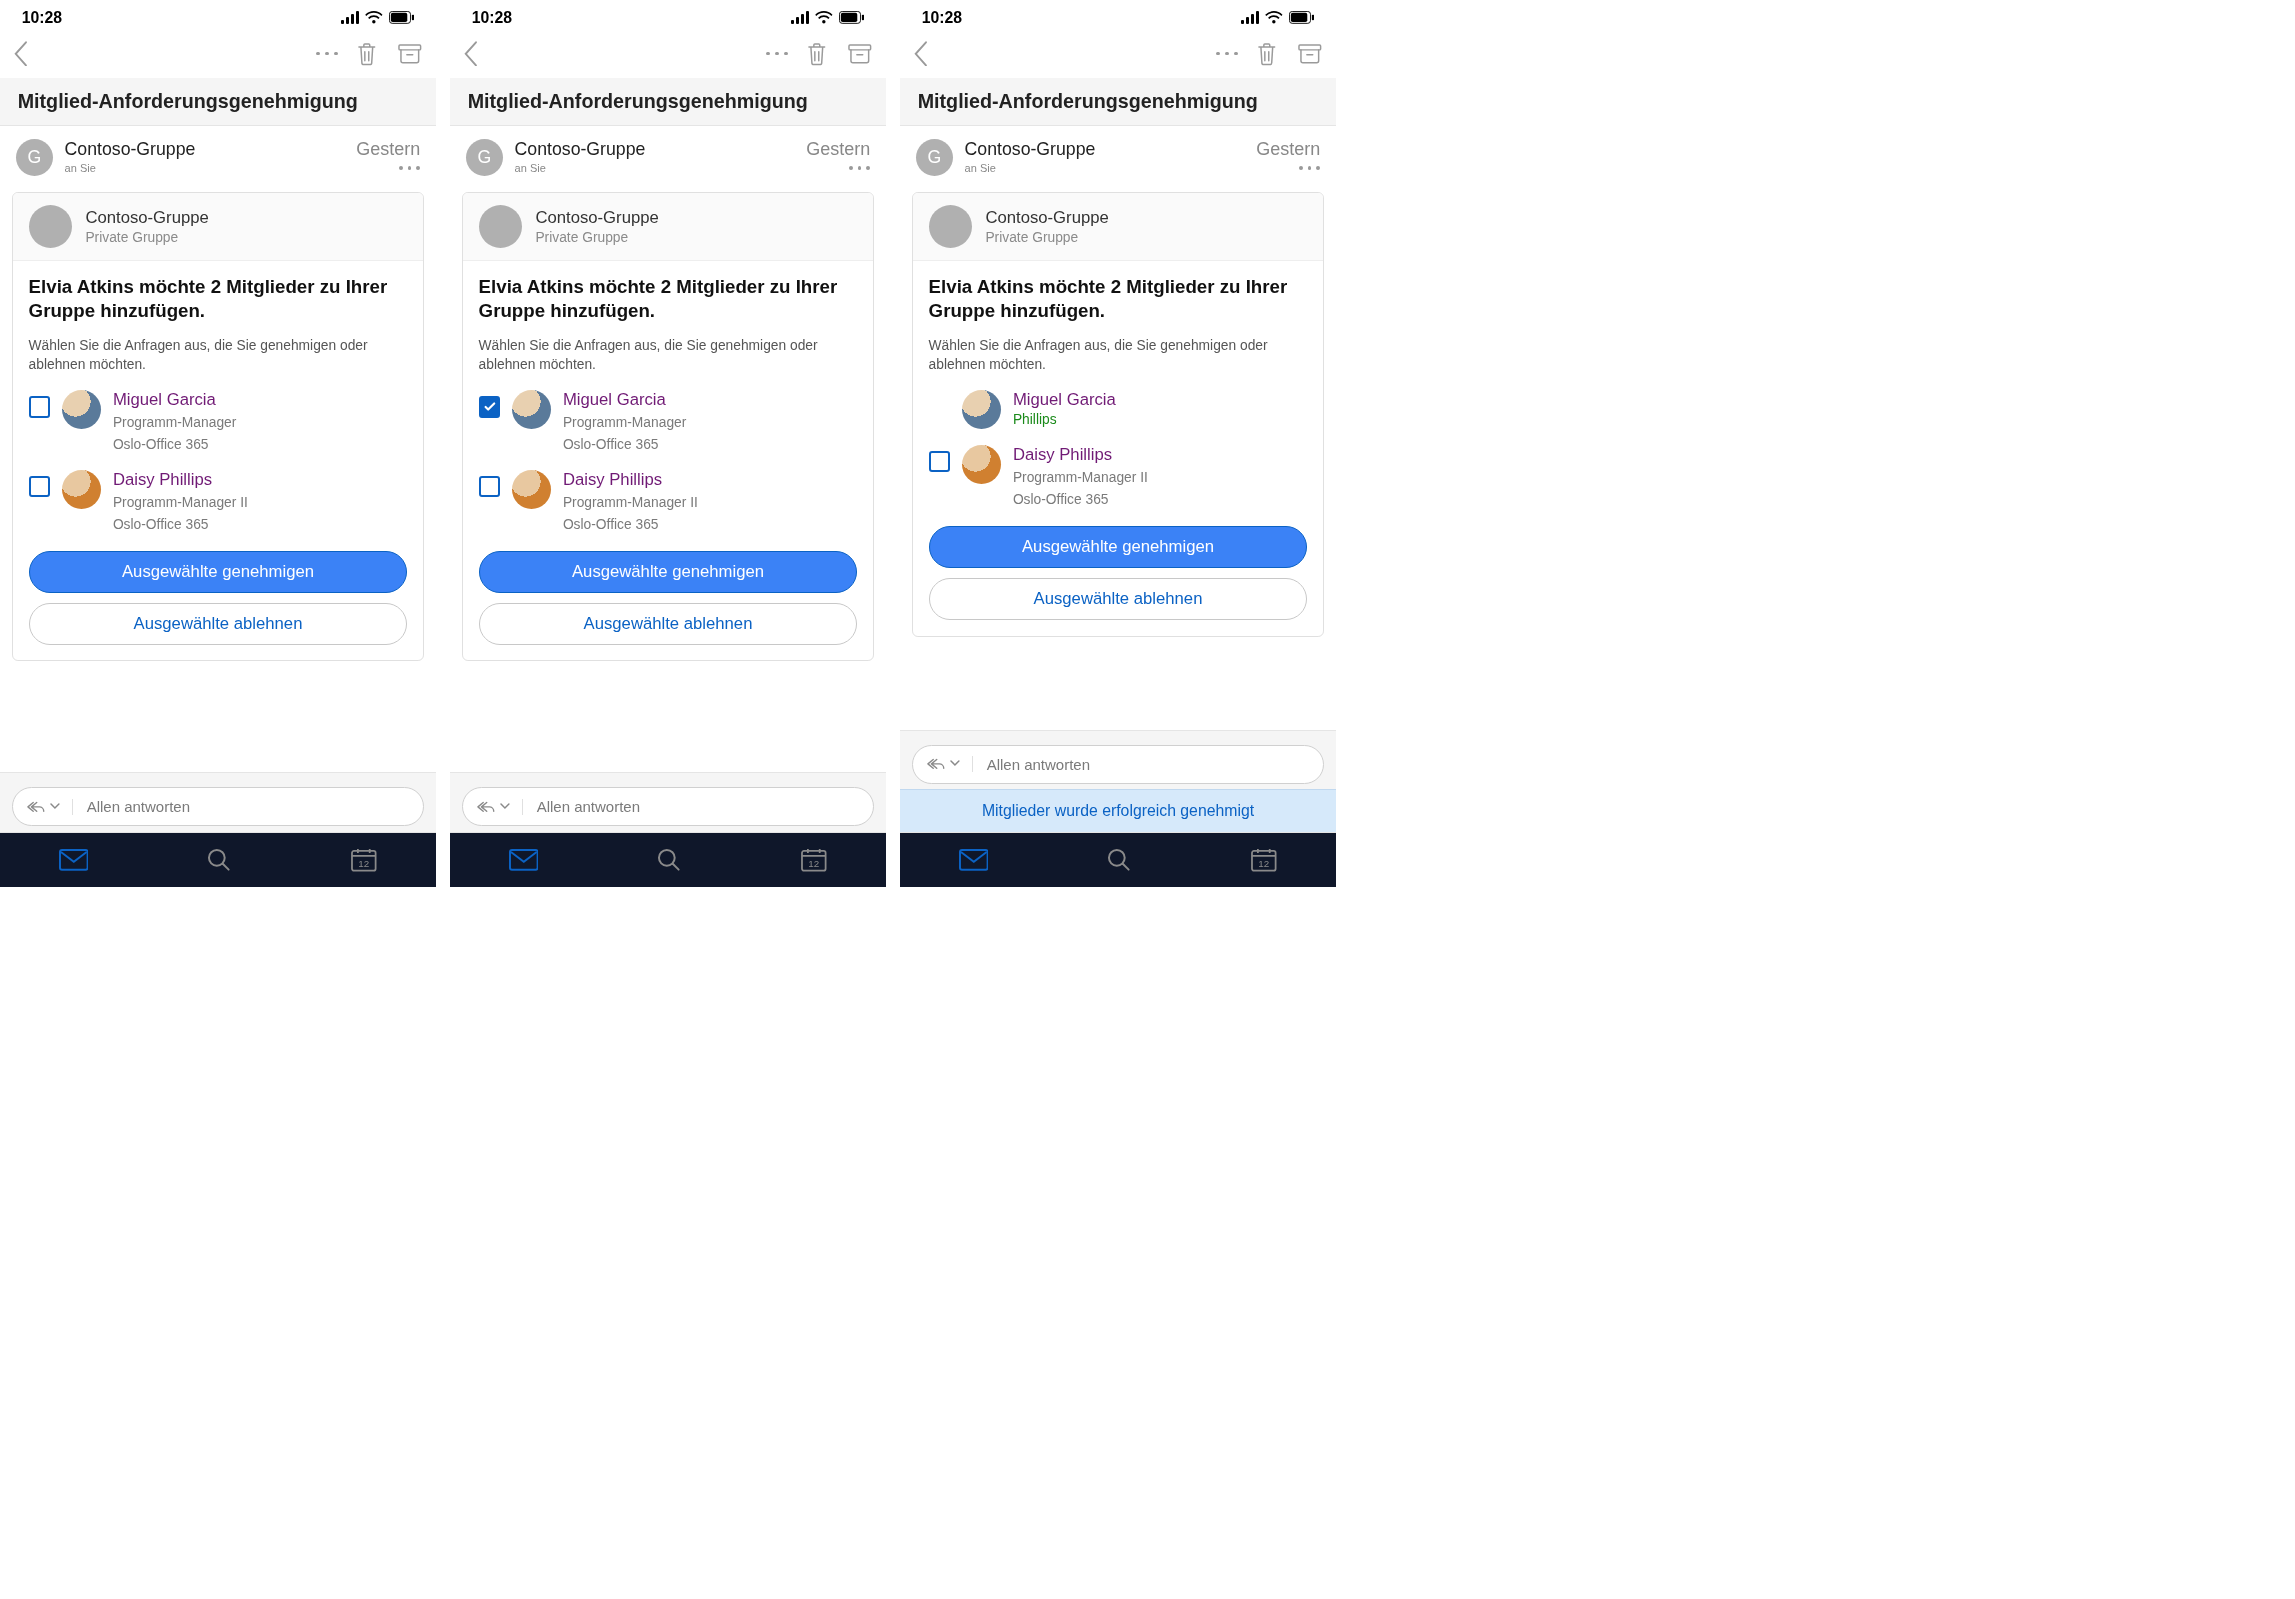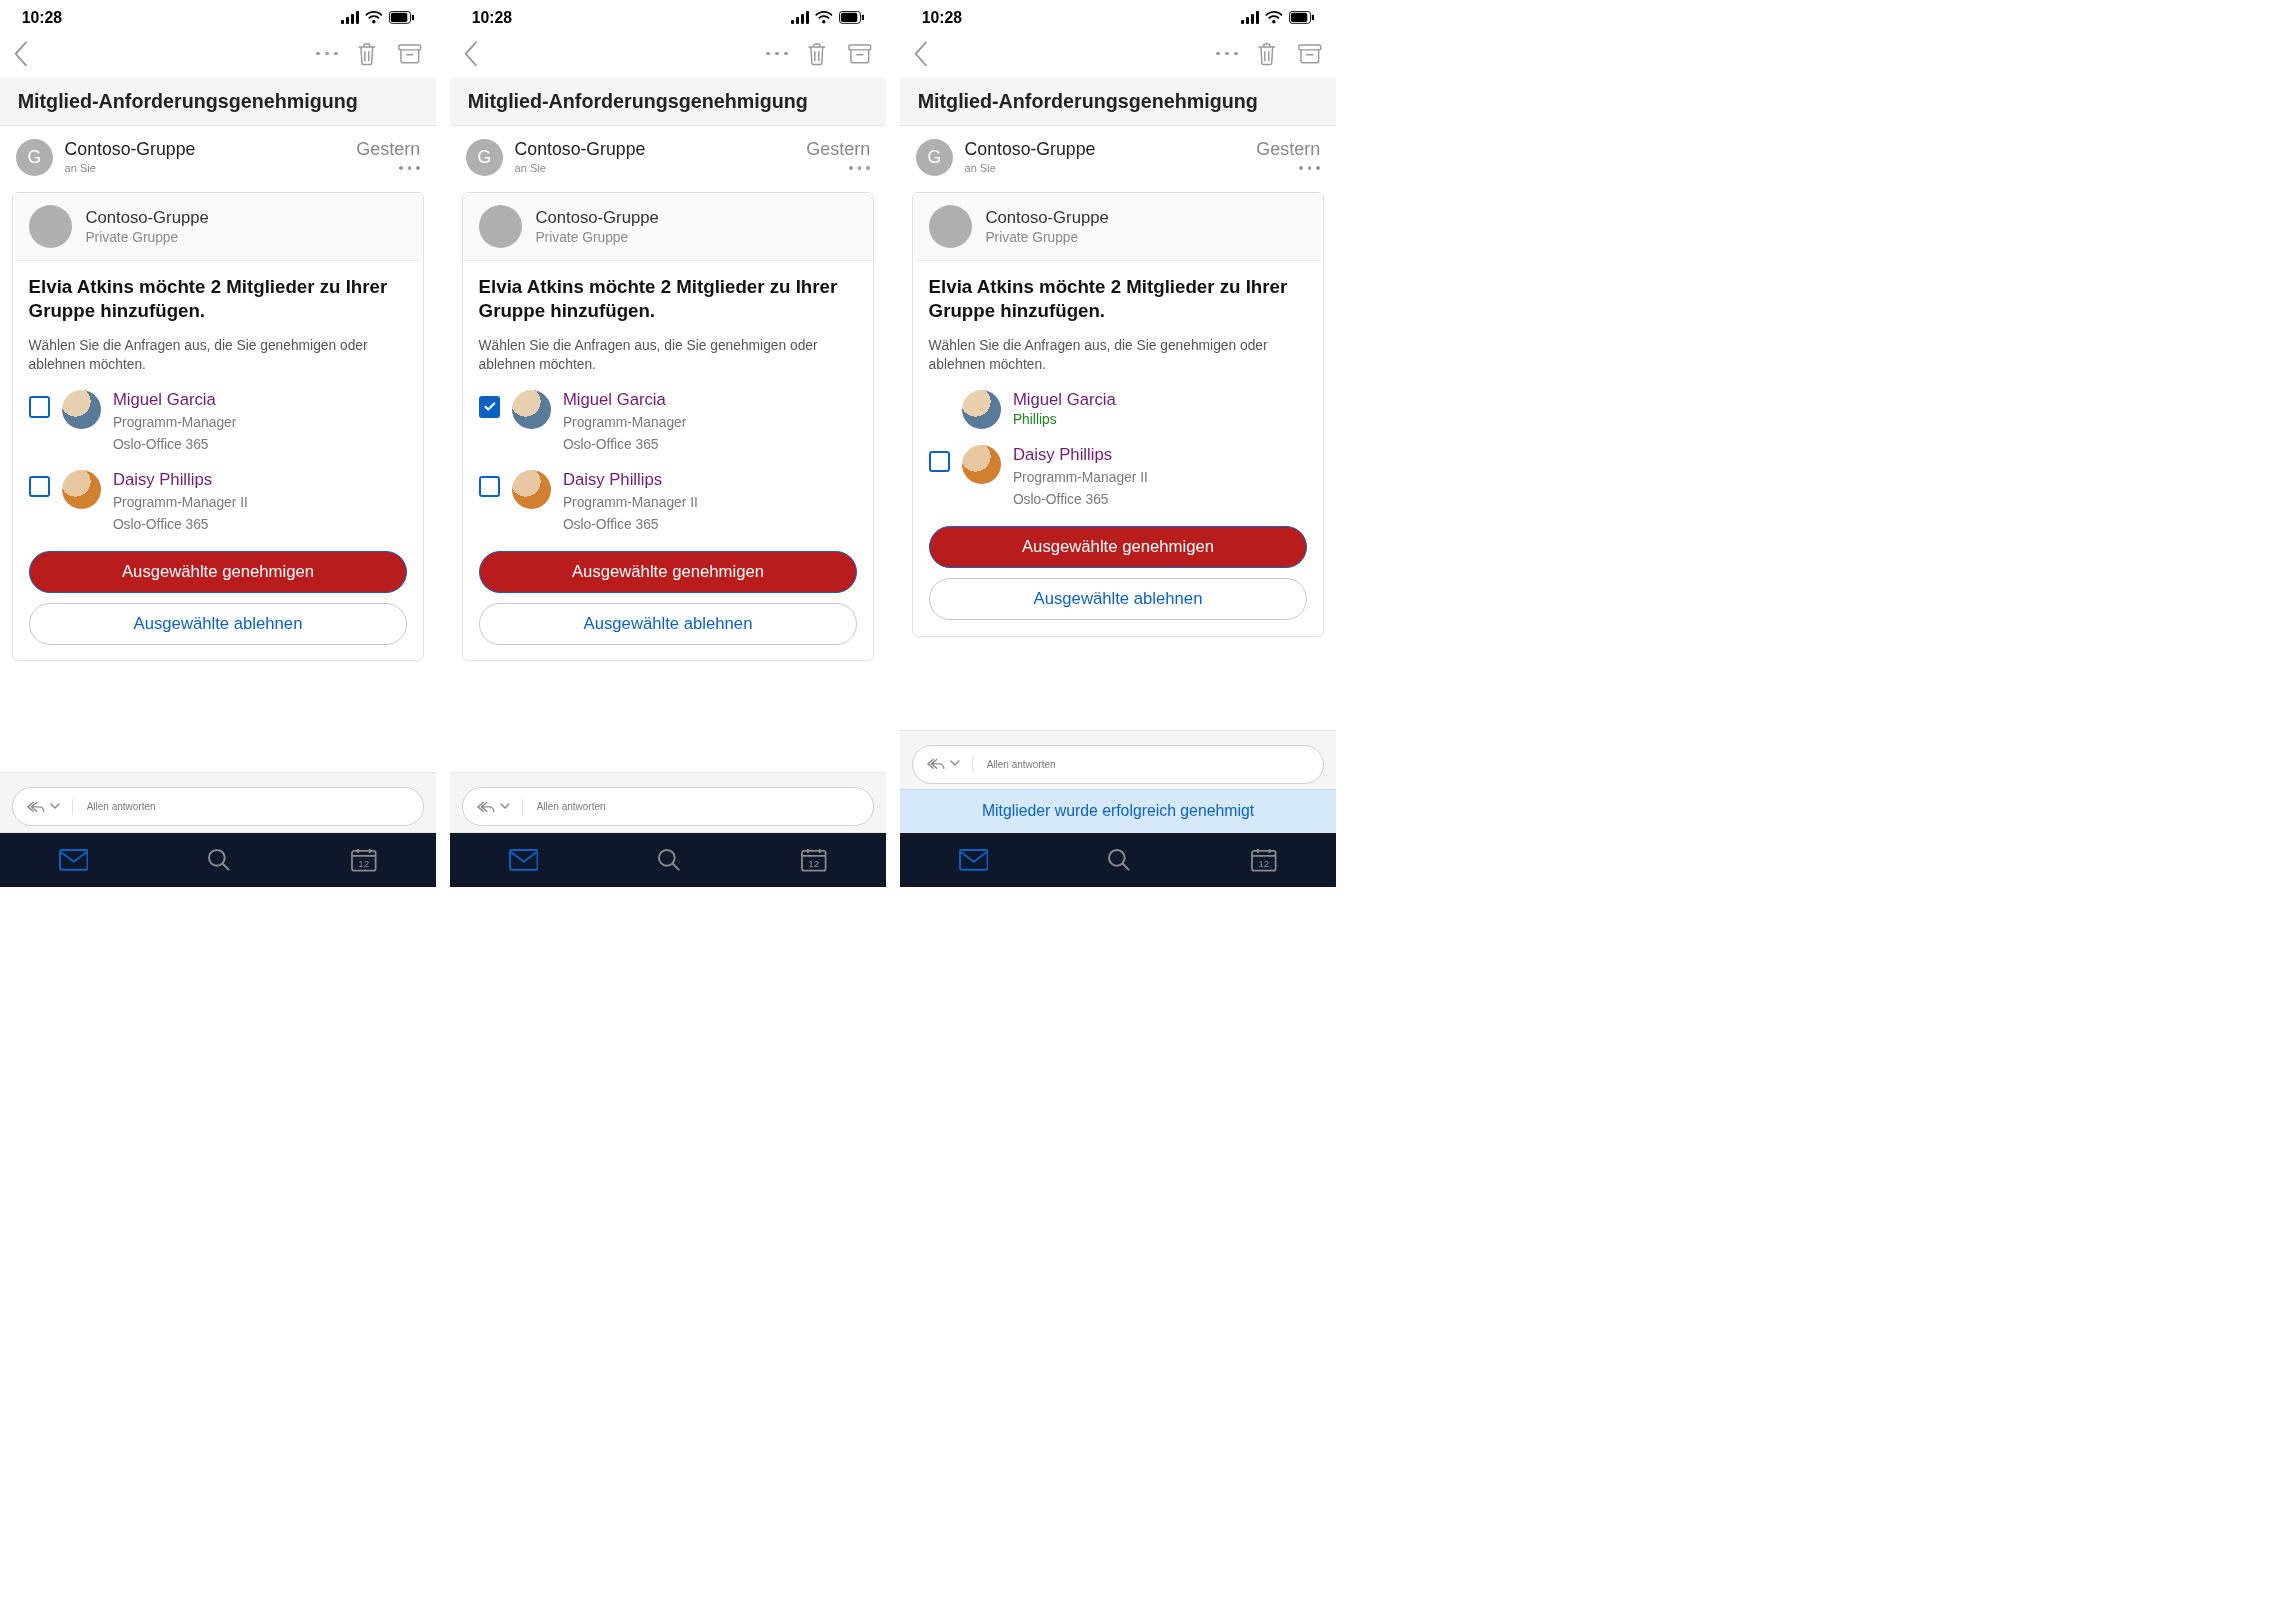--- a/index.html
+++ b/index.html
@@ -128,38 +128,38 @@
   .btn-row { margin-top:17.7px; display:flex; flex-direction:column; gap:9.9px; }
   .btn {
     width:100%;
     border-radius:23.6px;
     font-size:16.7px;
     padding:9.9px 0;
     text-align:center;
     cursor:pointer;
   }
   .btn-primary {
-    background:#b91c1c; color:#fff; border:1px solid #0b62c4;
+    background:#3b82f6; color:#fff; border:1px solid #0b62c4;
     font-weight:500;
   }
   .btn-secondary {
     background:#fff; color:#0b62c4; border:1px solid #c8c8c8;
   }
   
   .reply-area { padding:13.8px 11.8px 5.9px 11.8px; background:#f5f5f5; border-top:1px solid #e5e5e5; margin-top:auto;}
   .reply-pill {
     display:flex; align-items:center;
     background:#fff; border:1px solid #d0d0d0; border-radius:21.7px;
     height:39px; overflow:hidden;
   }
   .reply-icon-seg {
     display:flex; align-items:center; gap:3.9px;
     padding:0 11.8px; border-right:1px solid #e0e0e0; color:#7a7a7a;
   }
-  .reply-text { padding:0 13.8px; color:#7a7a7a; font-size:10px; flex:1; }
+  .reply-text { padding:0 13.8px; color:#7a7a7a; font-size:15px; flex:1; }
   .toast {
     background:#d6e9fa; color:#0b62c4;
     text-align:center; font-size:15.8px; padding:11.8px 7.9px;
     border-top:1px solid #c0d8ef;
   }
   
   .tabbar {
     height:55px; border-top:1px solid #e5e5e5;
     display:flex; align-items:center; justify-content:space-around;
     background:#0f172a;

